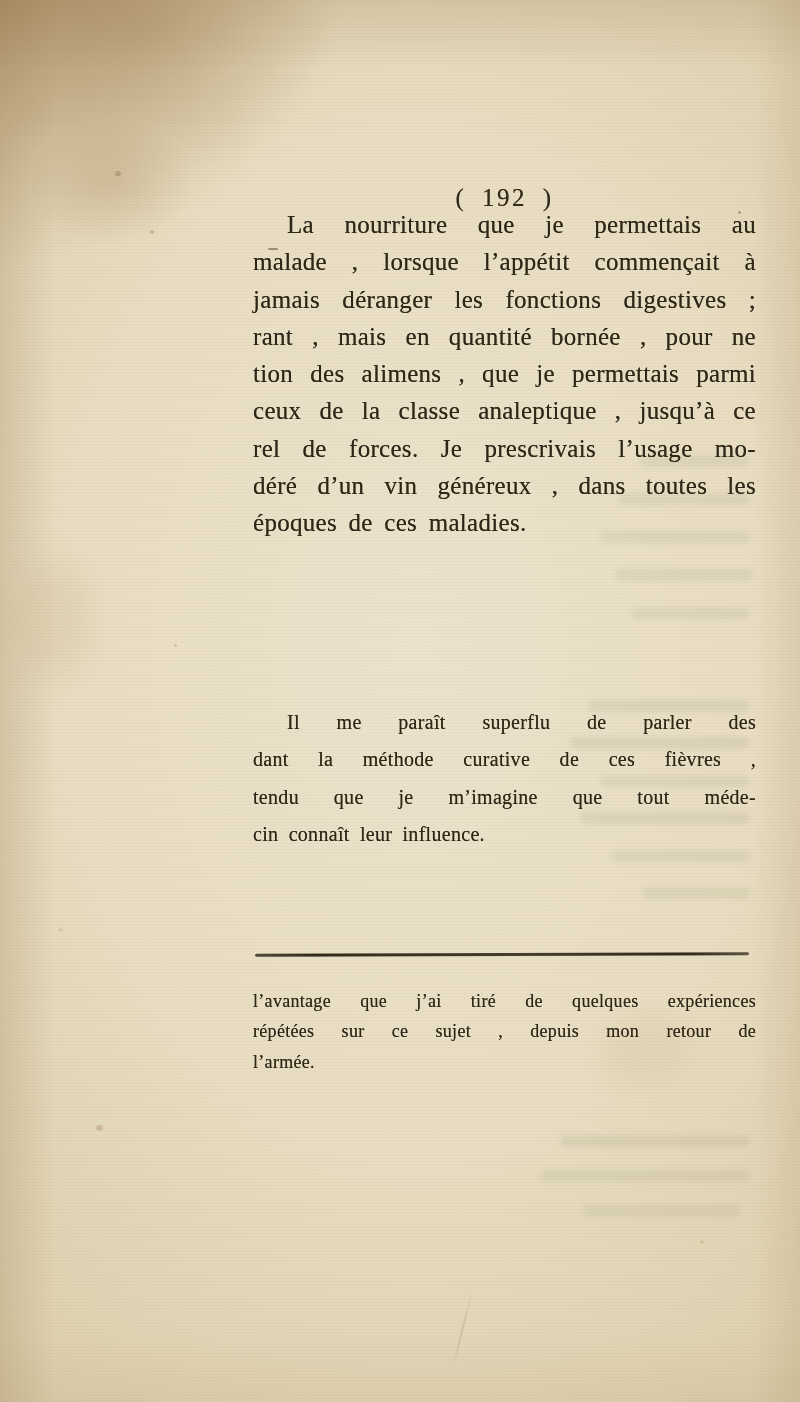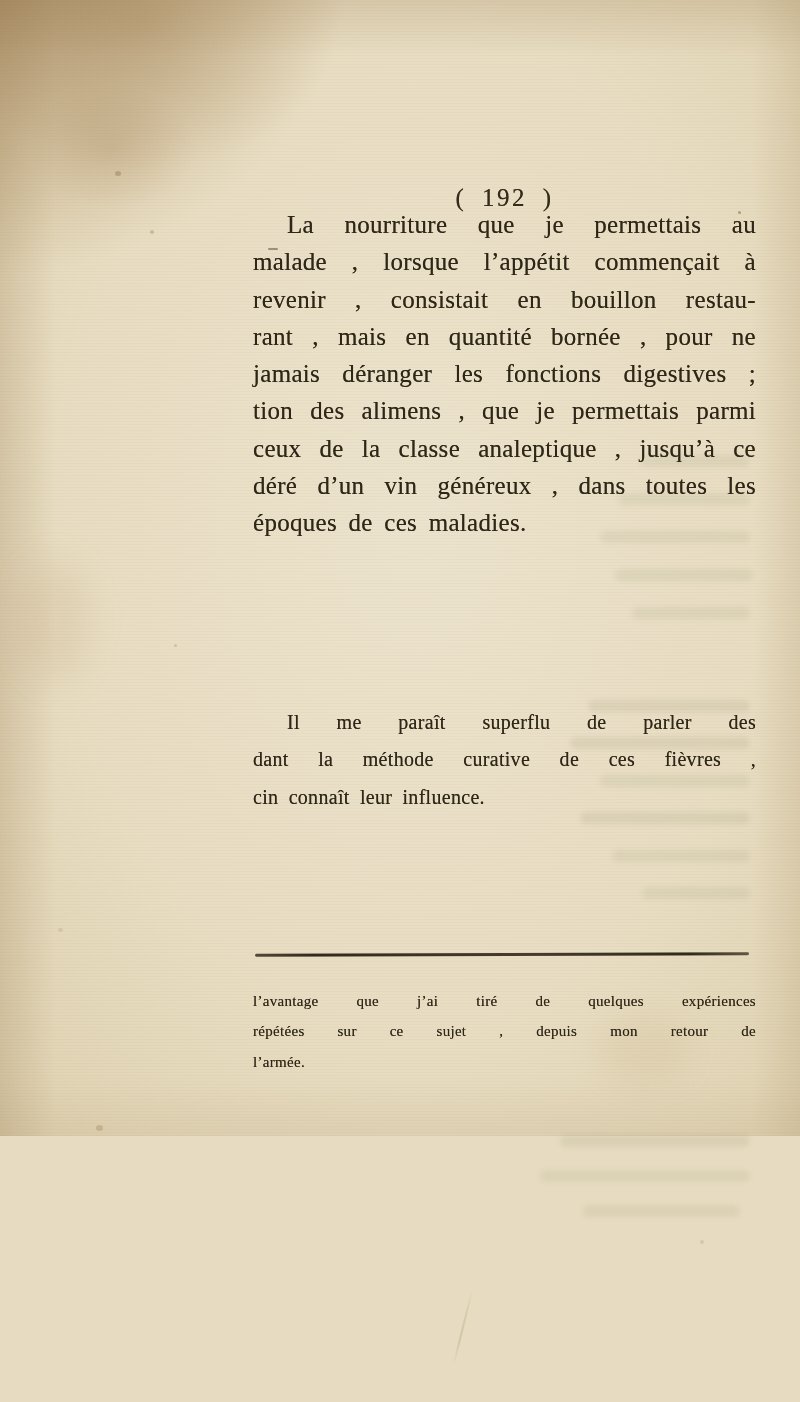--- a/index.html
+++ b/index.html
@@ -7,21 +7,21 @@
     padding: 0;
     width: 800px;
     height: 1402px;
     overflow: hidden;
     background: #e7dcc1;
   }
   .page {
     position: absolute;
     left: 0; top: 0;
     width: 800px;
-    height: 1136px;
+    height: 1402px;
     background:
       repeating-linear-gradient(0deg, rgba(125,100,65,0.035) 0px, rgba(125,100,65,0.035) 1px, transparent 1px, transparent 3px),
       radial-gradient(ellipse 500px 430px at -3% -4%, rgba(133,97,52,0.55) 0%, rgba(148,112,65,0.30) 40%, rgba(160,125,78,0.12) 62%, transparent 75%),
       radial-gradient(ellipse 280px 210px at 18% 2%, rgba(150,115,68,0.26) 0%, transparent 70%),
       radial-gradient(ellipse 120px 90px at 14% 13%, rgba(150,110,62,0.18) 0%, transparent 70%),
       linear-gradient(180deg, rgba(146,115,70,0.20) 0%, transparent 5%),
       linear-gradient(90deg, rgba(150,120,78,0.22) 0%, transparent 7%),
       linear-gradient(270deg, rgba(165,138,95,0.18) 0%, transparent 6%),
       linear-gradient(0deg, rgba(165,140,100,0.12) 0%, transparent 5%),
       radial-gradient(ellipse 640px 920px at 52% 46%, #ece3cd 0%, #e8ddc2 55%, #ddcfad 100%);
@@ -45,21 +45,21 @@
     top: 184px;
     text-align: center;
     font-size: 25px;
     letter-spacing: 2.5px;
     word-spacing: 7px;
     color: #342b1a;
     text-shadow: 0 0 0.6px rgba(46,38,23,0.65);
   }
   #para1 { top: 206px; font-size: 25px; line-height: 37.3px; }
   #para2 { top: 704px; font-size: 20px; line-height: 37.3px; }
-  #footnote { top: 986px; font-size: 15px; line-height: 30.4px; }
+  #footnote { top: 986px; font-size: 18px; line-height: 30.4px; }
 
   .jline  { text-align: justify; text-align-last: justify; white-space: normal; }
   .lastline { text-align: justify; text-align-last: left; word-spacing: 5px; }
   .indent { text-indent: 34px; }
 
   
   .artifact-dash {
     position: absolute;
     left: 268px; top: 248px;
     width: 10px; height: 2px;
@@ -167,32 +167,33 @@
     <div class="crease"></div>
   </div>
 
   <div id="pagenum">( 192 )</div>
 
   <div class="artifact-dash"></div>
 
   <div id="para1" class="textcol">
     <div class="jline indent">La nourriture que je permettais au</div>
     <div class="jline">malade , lorsque l’appétit commençait à</div>
-    <div class="jline">revenir , consistait en bouillon restau-</div>
+    <div class="jline">jamais déranger les fonctions digestives ;</div>
     <div class="jline">rant , mais en quantité bornée , pour ne</div>
-    <div class="jline">jamais déranger les fonctions digestives ;</div>
     <div class="jline">tion des alimens , que je permettais parmi</div>
     <div class="jline">ceux de la classe analeptique , jusqu’à ce</div>
+    <div class="jline">rel de forces. Je prescrivais l’usage mo-</div>
     <div class="jline">déré d’un vin généreux , dans toutes les</div>
     <div class="lastline">époques de ces maladies.</div>
   </div>
 
   <div id="para2" class="textcol">
     <div class="jline indent">Il me paraît superflu de parler des</div>
     <div class="jline">dant la méthode curative de ces fièvres ,</div>
+    <div class="jline">tendu que je m’imagine que tout méde-</div>
     <div class="lastline">cin connaît leur influence.</div>
   </div>
 
   <div id="divider"></div>
 
   <div id="footnote" class="textcol">
     <div class="jline">l’avantage que j’ai tiré de quelques expériences</div>
     <div class="jline">répétées sur ce sujet , depuis mon retour de</div>
     <div class="lastline">l’armée.</div>
   </div>

